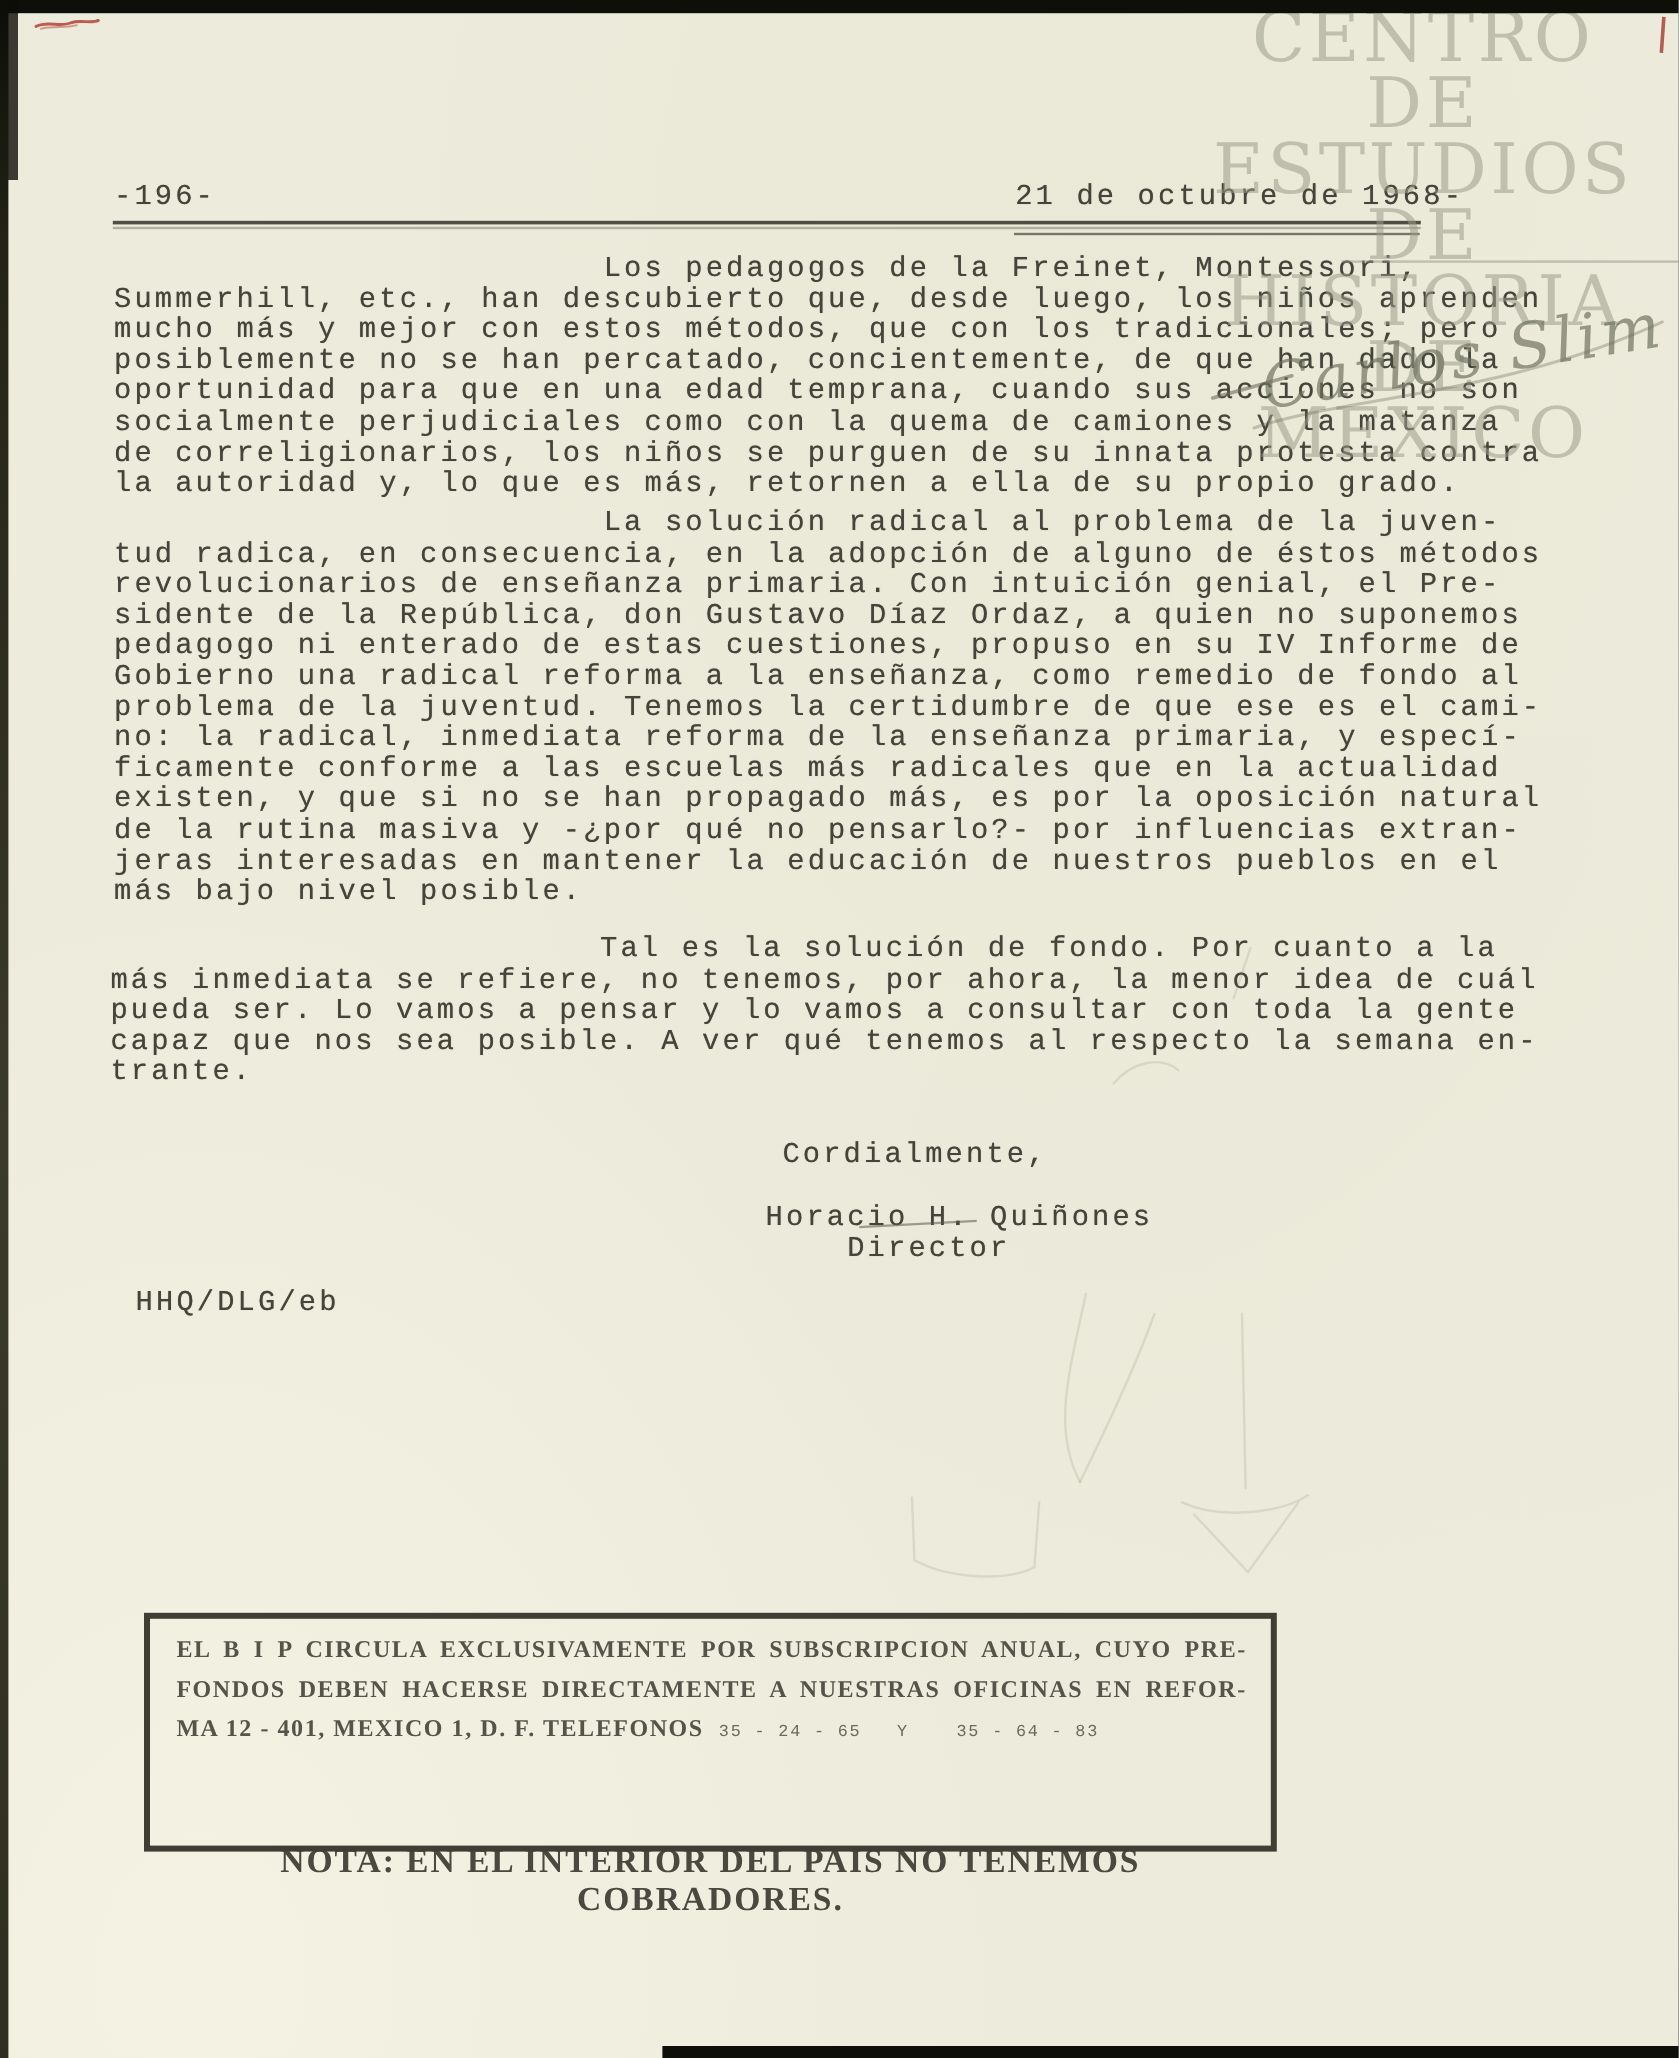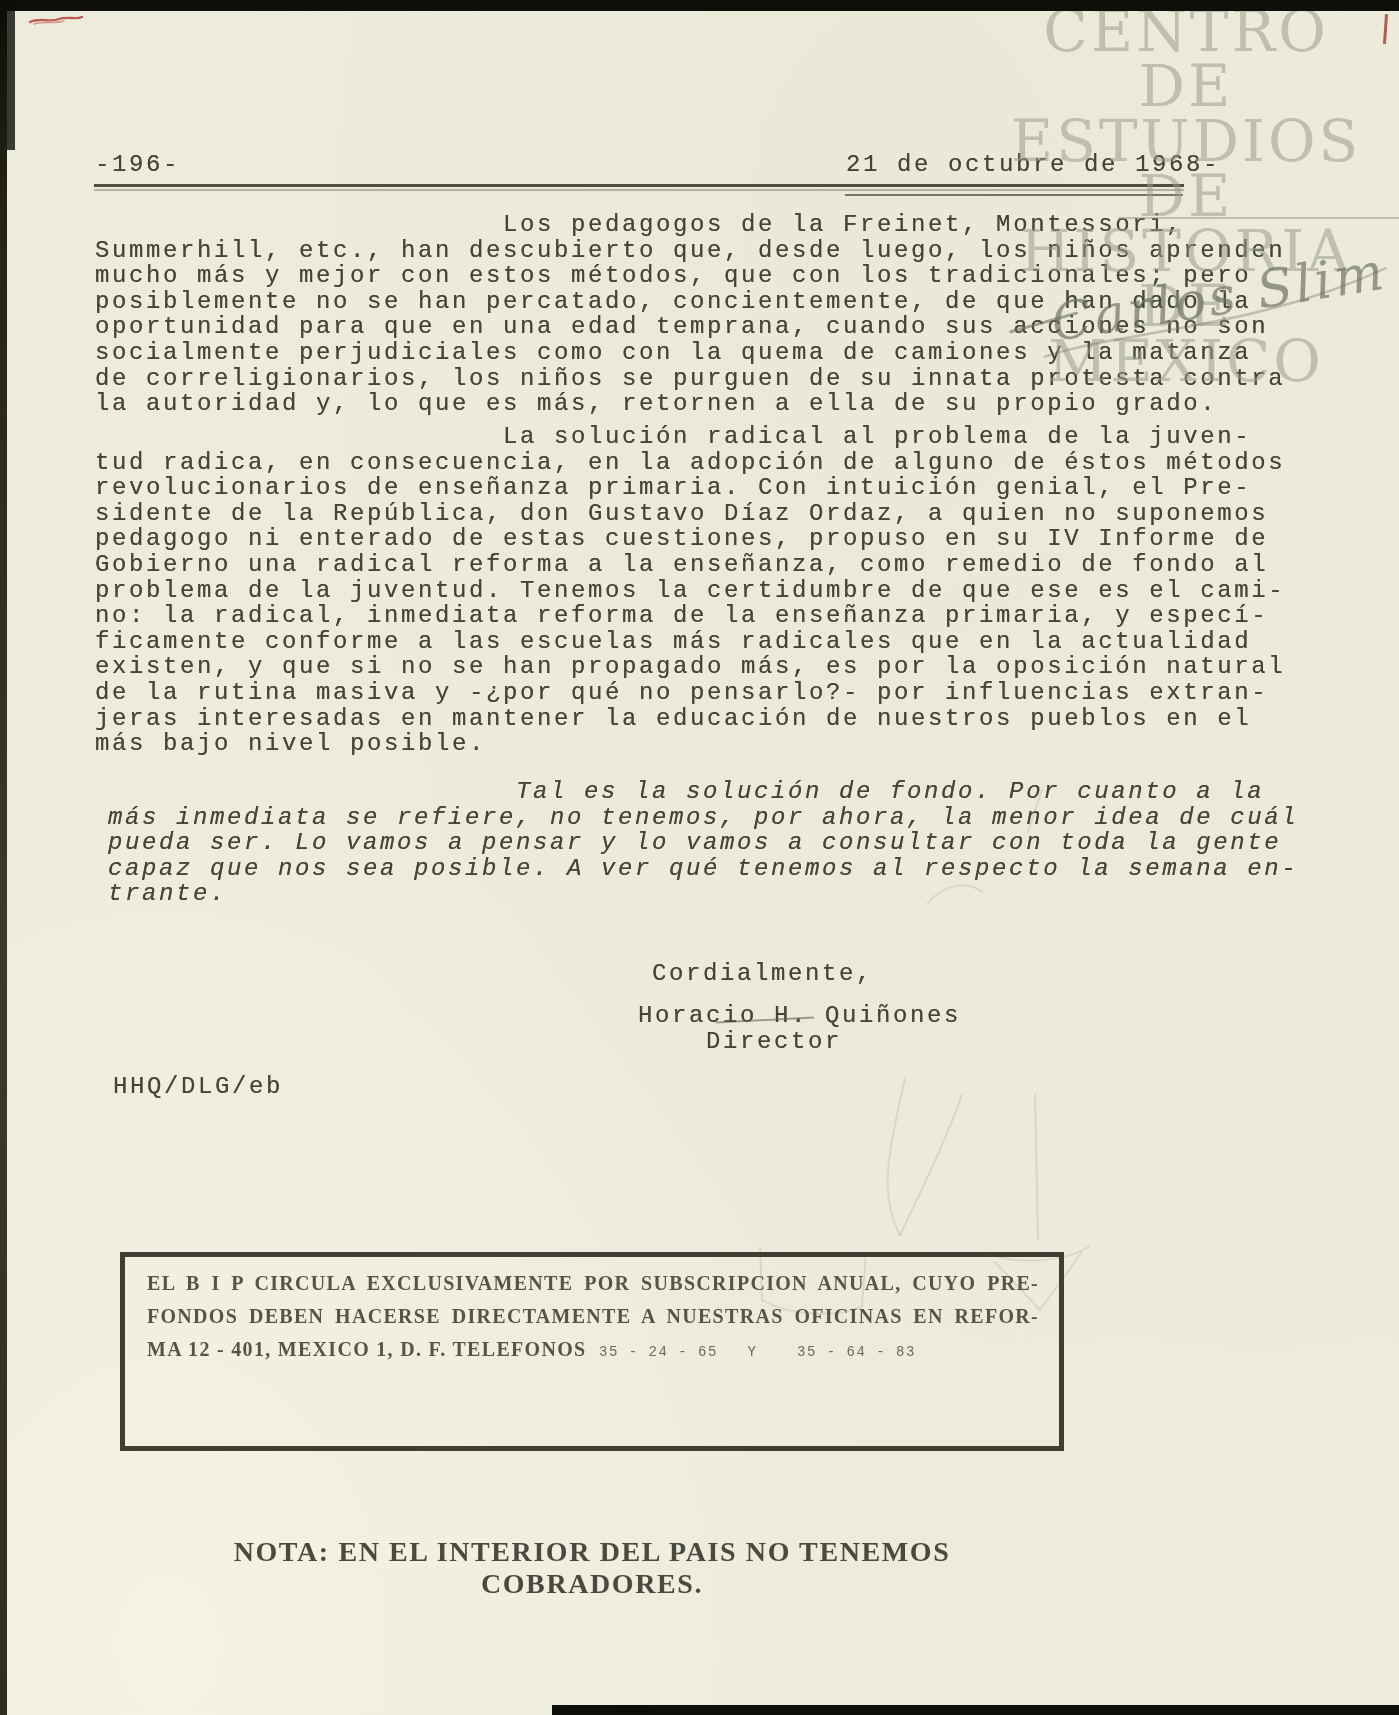--- a/index.html
+++ b/index.html
@@ -17,38 +17,38 @@
   
   #page-number{left:95px;top:152px;}
   #date-line{left:846px;top:152px;}
   .rule{background:#504e44;}
   #rule-main{left:94px;top:184px;width:1090px;height:3px;}
   #rule-ghost{left:94px;top:189px;width:1090px;height:2px;opacity:.38;}
   #rule-date{left:845px;top:194px;width:338px;height:2px;opacity:.75;}
   
   #para-1{left:95px;top:212px;}
   #para-2{left:95px;top:424px;}
-  #para-3{left:108px;top:779px;font-style:italic;}
+  #para-3{left:92px;top:779px;}
   
-  #salutation{left:652px;top:950px;margin-top:11px;}
+  #salutation{left:652px;top:950px;}
   #signatory{left:638px;top:1003px;}
   #sig-title{left:706px;top:1029px;}
   #strike{left:716px;top:1019px;width:98px;height:2px;background:rgba(90,90,74,.55);transform:rotate(-3deg);}
   #typist-ref{left:113px;top:1074px;}
   
   .wm{pointer-events:none;}
   #wm-caps{left:1002px;top:4px;width:368px;text-align:center;
            font-family:"DejaVu Serif", serif;font-size:58px;line-height:55px;
            letter-spacing:3px;color:rgba(153,155,137,.55);white-space:pre-line;z-index:5;}
   #wm-divider{left:1118px;top:217px;width:281px;height:2px;background:rgba(148,148,132,.5);z-index:5;}
   #wm-foundation{left:1036px;top:224px;font-family:"Liberation Sans", sans-serif;
                  font-size:34px;letter-spacing:14px;color:rgba(156,158,140,.6);z-index:5;white-space:nowrap;}
   #wm-signature{left:998px;top:240px;width:401px;height:120px;z-index:5;}
   
-  #sub-box{left:120px;top:1252px;width:944px;height:199px;border:5px solid #3f3e34;
+  #sub-box{left:120px;top:1344px;width:944px;height:199px;border:5px solid #3f3e34;
            box-sizing:border-box;padding:15px 20px 10px 22px;z-index:2;}
   .box-line{display:block;height:33px;font-family:"Liberation Serif", serif;font-weight:bold;
             font-size:20px;letter-spacing:1.3px;color:#55544a;text-align:justify;text-align-last:justify;
             white-space:normal;}
   #box-line-5{text-align:left;text-align-last:left;white-space:pre;}
   #box-phones{font-family:"Liberation Mono", monospace;font-weight:normal;font-size:14px;
               letter-spacing:1.5px;color:#6b6a5b;white-space:pre;}
   #nota{left:120px;top:1536px;width:944px;text-align:center;font-family:"Liberation Serif", serif;
         font-weight:bold;font-size:28px;letter-spacing:1.6px;color:#4a4940;}
   

